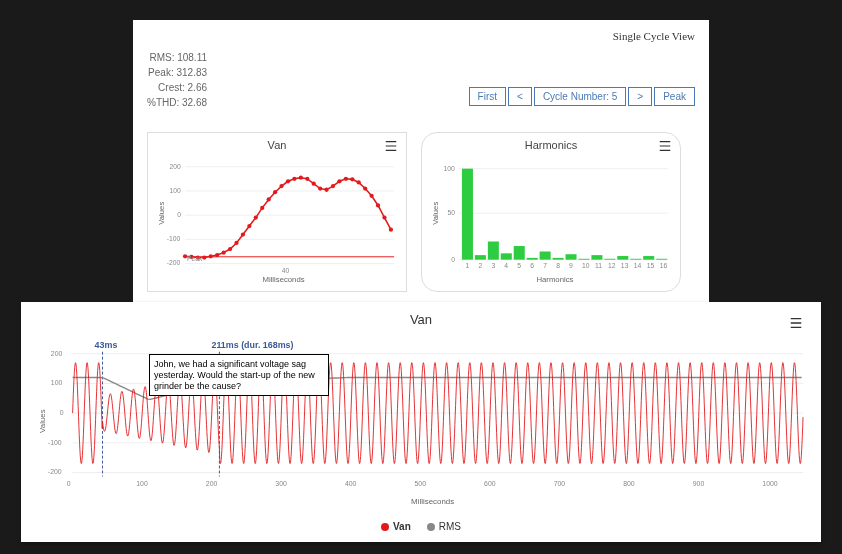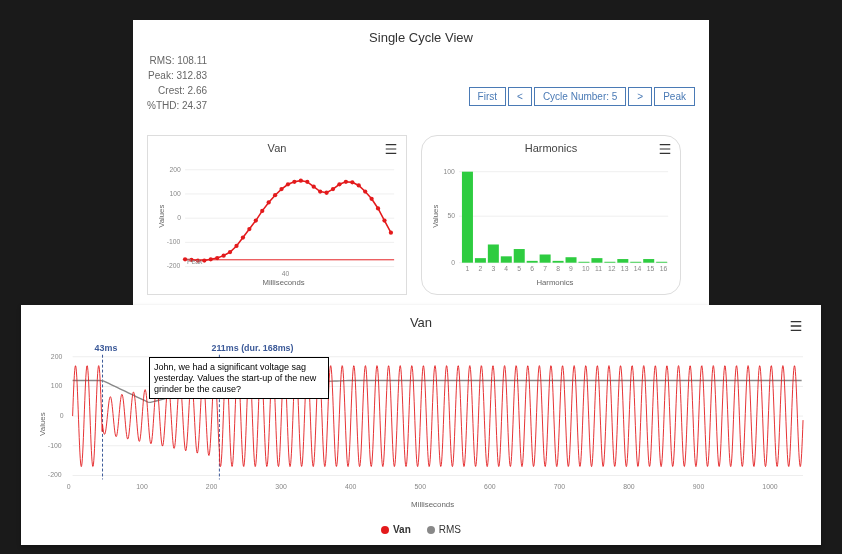--- a/index.html
+++ b/index.html
@@ -1,18 +1,18 @@
 <!DOCTYPE html>
 <html><head>
 <meta charset="utf-8">
 <style>
 * { box-sizing: border-box; margin: 0; padding: 0; }
 body { background: #1a1a1a; font-family: Arial, sans-serif; padding: 20px; width: 842px; height: 554px; overflow: hidden; }
 .top-panel { background: #fff; margin: 0 auto; width: 576px; padding: 10px 14px; position: relative; }
-.title-row { text-align: center; font-size: 13px; color: #333; margin-bottom: 8px; }
+.title-row { text-align: right; font-size: 11px; color: #333; margin-bottom: 8px; font-family: Liberation Serif, serif; }
 .stats { font-size: 10px; color: #666; line-height: 1.5; float: left; text-align: right; }
 .nav-group { position: absolute; top: 30px; right: 14px; display: flex; gap: 2px; margin-top: 37px; }
 .nav-btn { border: 1px solid #4a7ab5; color: #4a7ab5; background: #fff; font-size: 10px; padding: 3px 8px; cursor: pointer; }
 .charts-row { display: flex; gap: 14px; clear: both; padding-top: 22px; }
 .chart-box { border: 1px solid #ddd; padding: 6px 8px; position: relative; }
 .chart-left { width: 260px; height: 160px; }
 .chart-right { width: 260px; height: 160px; border-radius: 16px; }
 .chart-title { text-align: center; font-size: 11px; color: #444; margin-bottom: 4px; }
 .hamburger { position: absolute; top: 6px; right: 8px; cursor: pointer; }
 .hamburger svg { width: 14px; height: 14px; }
@@ -33,21 +33,21 @@
 </head>
 <body>
 
 <div class="top-panel">
   <div class="title-row">Single Cycle View</div>
 
   <div class="stats">
     <div>RMS: 108.11</div>
     <div>Peak: 312.83</div>
     <div>Crest: 2.66</div>
-    <div>%THD: 24.37</div>
+    <div>%THD: 32.68</div>
   </div>
 
   <div class="nav-group">
     <button class="nav-btn">First</button>
     <button class="nav-btn">&lt;</button>
     <button class="nav-btn">Cycle Number: 5</button>
     <button class="nav-btn">&gt;</button>
     <button class="nav-btn">Peak</button>
   </div>
 
@@ -223,21 +223,21 @@
         <text x="383.4285714285714" y="154" class="tick-label">500</text>
         <text x="453.71428571428567" y="154" class="tick-label">600</text>
         <text x="524" y="154" class="tick-label">700</text>
         <text x="594.2857142857142" y="154" class="tick-label">800</text>
         <text x="664.5714285714286" y="154" class="tick-label">900</text>
         <text x="734.8571428571428" y="154" class="tick-label">1000</text>
       </g>
     <text class="axis-label-x" x="380" y="172">Milliseconds</text>
   </svg>
 
-  <div class="annotation-box" style="top:52px; left:128px;">John, we had a significant voltage sag yesterday. Values the start-up of the new grinder be the cause?</div>
+  <div class="annotation-box" style="top:52px; left:128px;">John, we had a significant voltage sag yesterday. Would the start-up of the new grinder be the cause?</div>
 
   <div class="legend-row">
     <div class="legend-item">
         <span class="legend-dot red"></span>
         <b>Van</b>
       </div>
     <div class="legend-item">
         <span class="legend-dot gray"></span>
         <span>RMS</span>
       </div>

